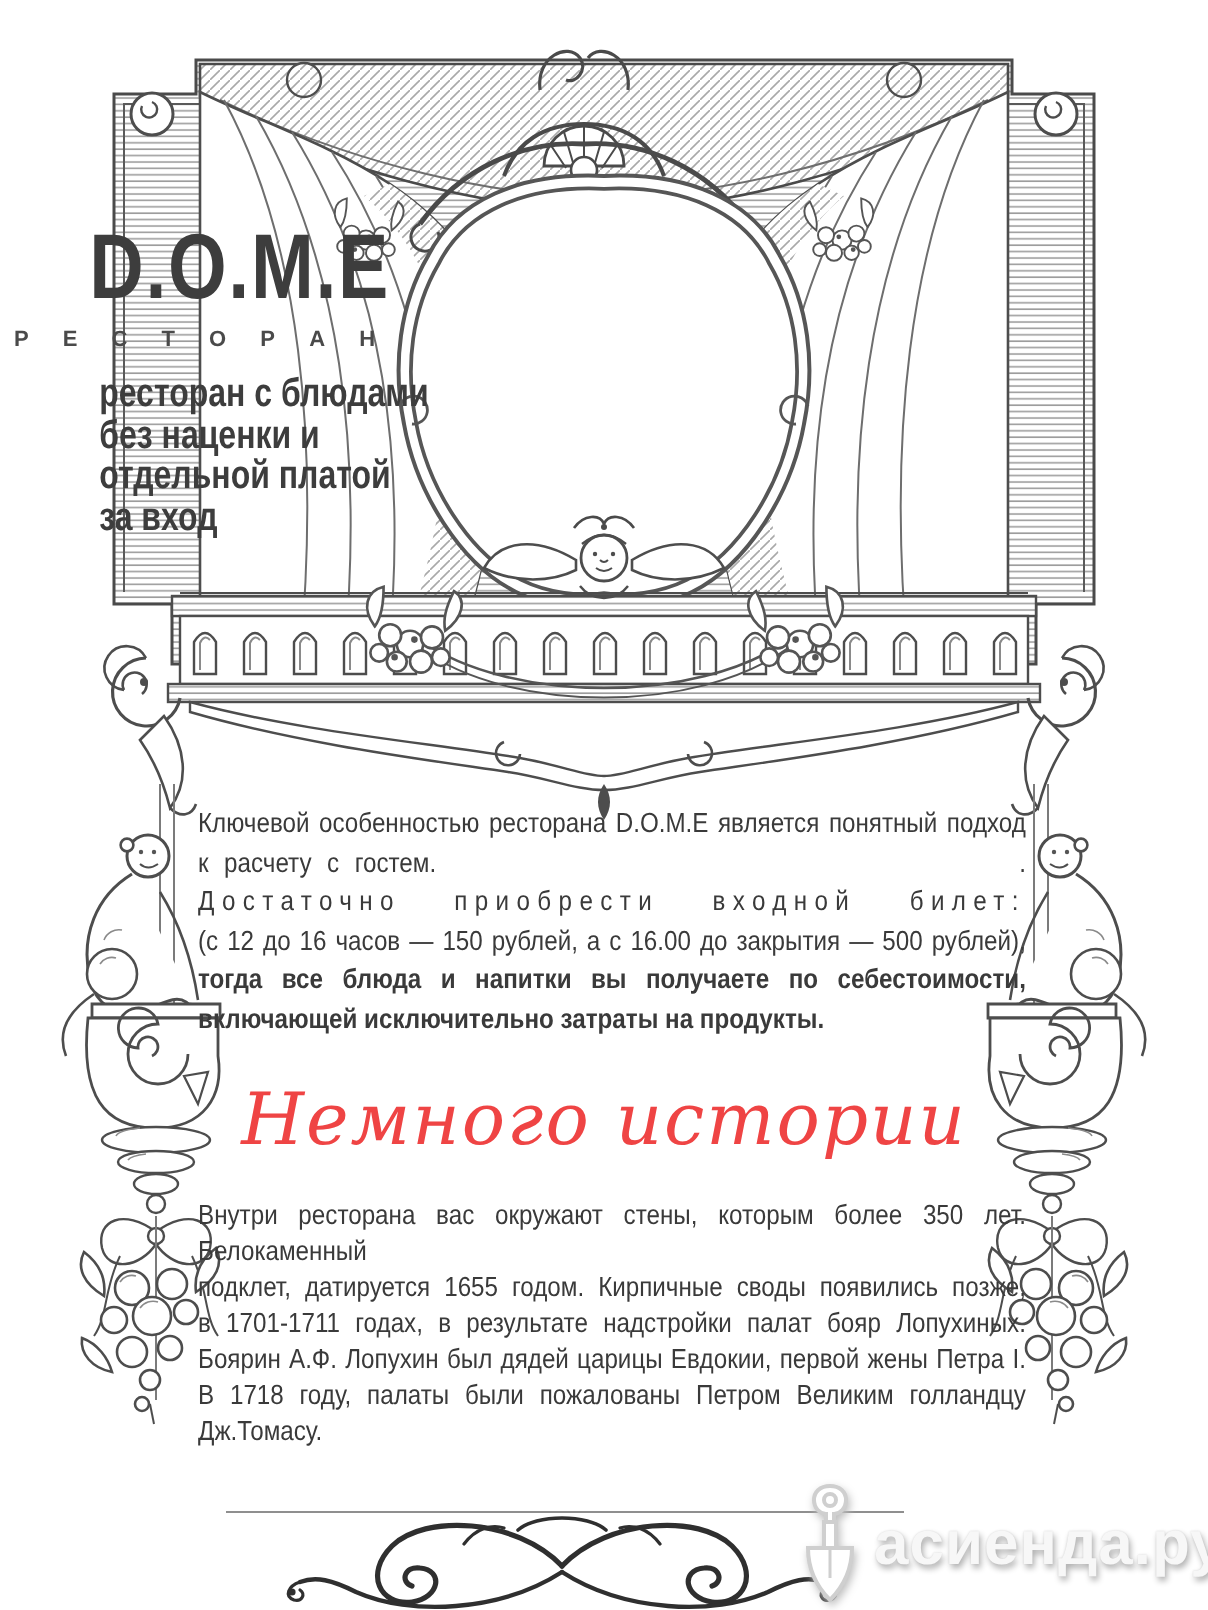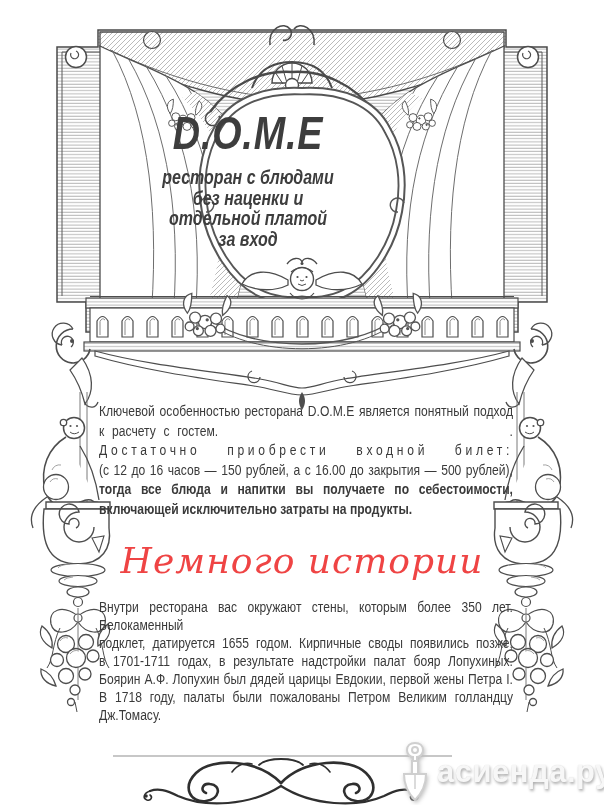--- a/index.html
+++ b/index.html
@@ -1,20 +1,20 @@
 <!DOCTYPE html>
 <html><head>
 <meta charset="utf-8">
 <style>
   html,body{margin:0;padding:0;background:#fff;}
   .page{position:relative;width:604px;height:805px;background:#fff;overflow:hidden;
         font-family:"Liberation Sans",sans-serif;color:#3a3a3a;}
   svg.decor{position:absolute;left:0;top:0;}
   
-  .brand{position:absolute;left:0;top:110px;width:496px;text-align:center;font-style:italic;}
+  .brand{position:absolute;left:0;top:110px;width:496px;text-align:left;}
   .brand-name{font-size:46px;font-weight:bold;letter-spacing:1px;color:#3d3d3d;
               transform:scaleX(.82);transform-origin:50% 0;line-height:1;}
   .brand-type{margin-top:8px;font-size:11px;font-weight:bold;color:#4a4a4a;
               letter-spacing:7px;padding-left:7px;}
   .brand-tagline{margin-top:11px;font-size:20px;font-weight:bold;line-height:20.5px;
               color:#3d3d3d;transform:scaleX(.8);transform-origin:50% 0;}
   
   .para{position:absolute;left:99px;width:472px;transform:scaleX(.877);
         transform-origin:0 0;font-size:13.8px;color:#3a3a3a;}
   .para-intro{top:402px;line-height:19.5px;}
@@ -244,20 +244,21 @@
     <path d="M412,791 C418,793 420,798 415,800 C411,801 409,797 412,795" stroke-width="1.6"></path>
     <path d="M259,765 C268,757 294,757 303,765" stroke-width="1.8"></path>
     <path d="M232,772 C238,764 246,762 252,764 M330,772 C324,764 316,762 310,764" stroke-width="1.6"></path>
     <circle cx="146" cy="796" r="1.8" fill="#2f2f2f" stroke="none"></circle>
     <circle cx="416" cy="796" r="1.8" fill="#2f2f2f" stroke="none"></circle>
   </g>
 </svg>
 
 <div class="brand">
   <div class="brand-name">D.O.M.E</div>
+  <div class="brand-type">Р Е С Т О Р А Н</div>
   <div class="brand-tagline">
     <div>ресторан с блюдами</div>
     <div>без наценки и</div>
     <div>отдельной платой</div>
     <div>за вход</div>
   </div>
 </div>
 
 <div class="para para-intro">
   <div class="jline">Ключевой особенностью ресторана D.O.M.E является понятный подход</div>

